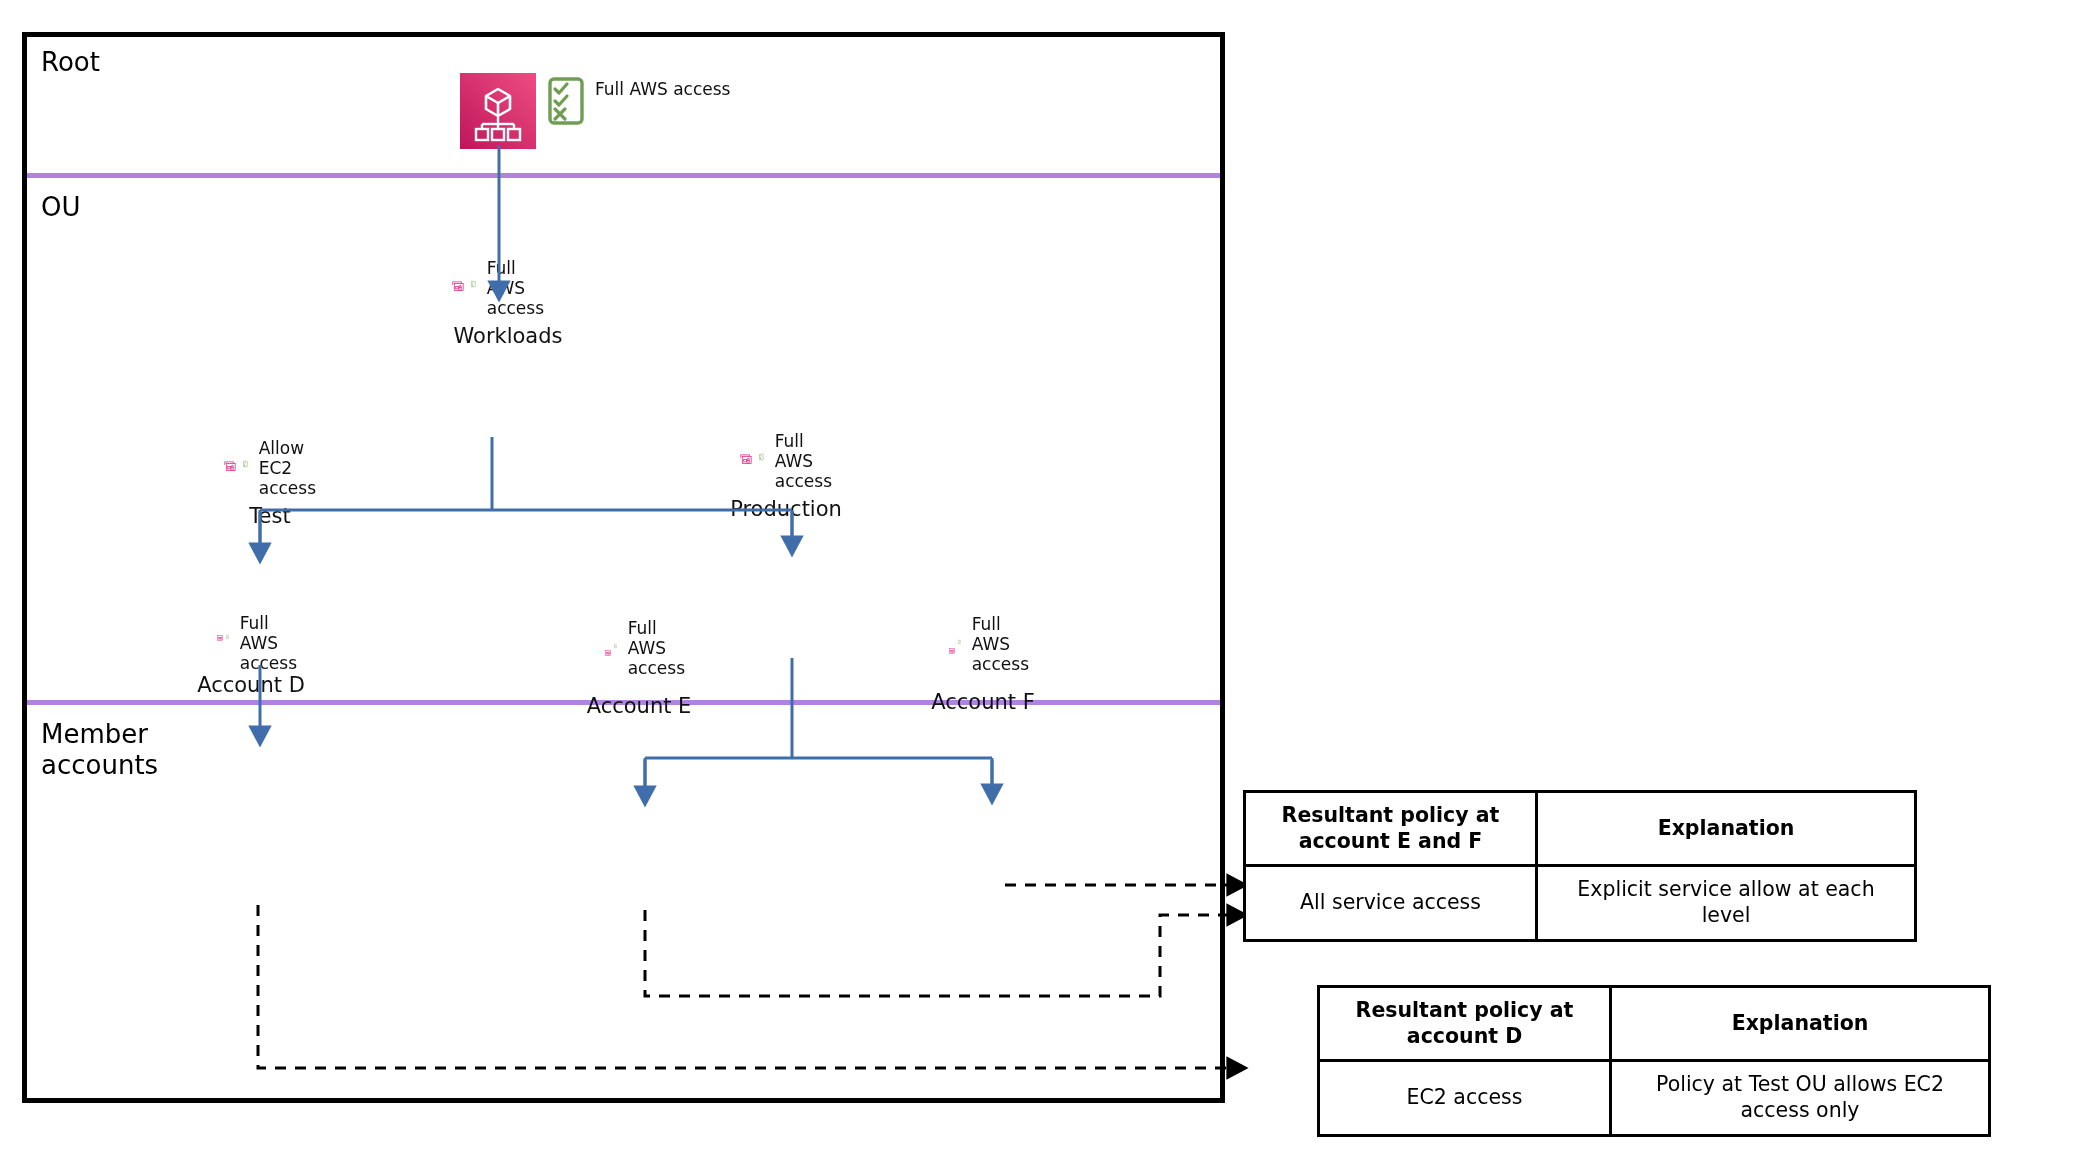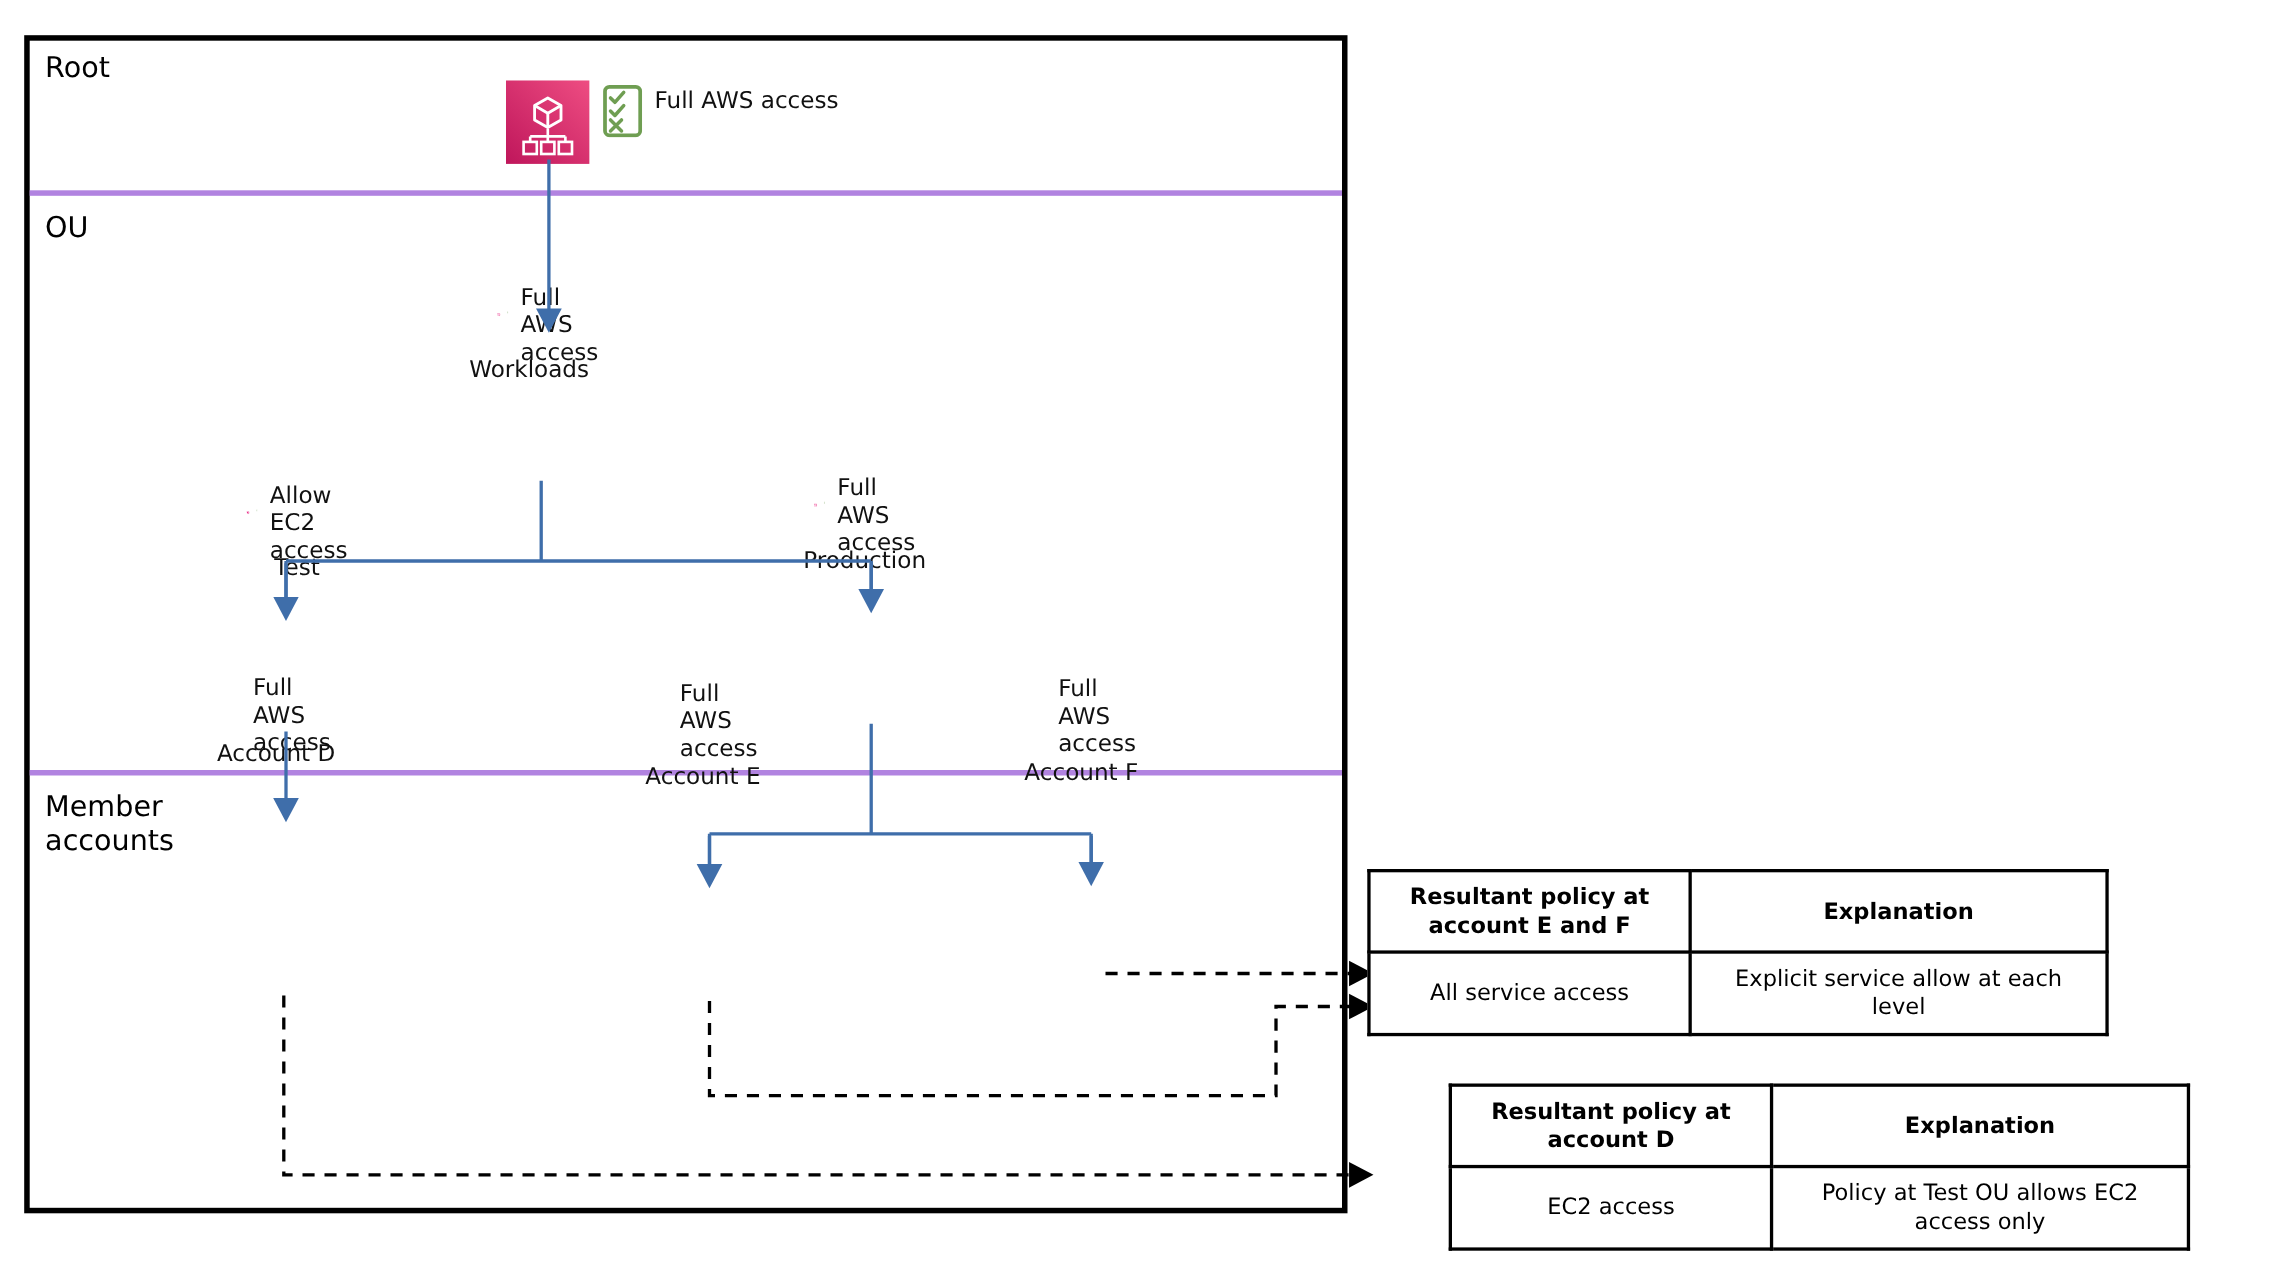--- a/index.html
+++ b/index.html
@@ -11,21 +11,21 @@
                  border:5px solid #000000;box-sizing:border-box;background:#fff;}
 
   .band-label{position:absolute;font-size:26px;color:#000000;line-height:1.18;white-space:pre-line;}
   .divider{position:absolute;height:5px;background:#b183e0;}
 
   
   .node{position:absolute;}
   .node-row{display:flex;align-items:flex-start;}
   .node-caption{position:absolute;left:50%;transform:translateX(-50%);
                 top:100%;margin-top:4px;font-size:21px;white-space:nowrap;color:#111;}
-  .policy-text{font-size:21px;color:#111;line-height:1.18;margin-left:11px;
+  .policy-text{font-size:17px;color:#111;line-height:1.18;margin-left:11px;
                margin-top:6px;white-space:pre-line;}
 
   
   #wires{position:absolute;left:0;top:0;width:2086px;height:1162px;pointer-events:none;}
 
   
   .rtable{position:absolute;border-collapse:collapse;background:#fff;
           border:3px solid #0ea5e9;}
   .rtable td{border:3px solid #000;text-align:center;vertical-align:middle;
              font-size:20.5px;color:#000;padding:10px 12px;line-height:1.25;}
@@ -99,21 +99,21 @@
       <svg width="32" height="44" viewBox="0 0 36 48" style="margin-left:6px;margin-top:10px;">
         <rect x="2" y="2" width="32" height="44" rx="4" ry="4" fill="#ffffff" stroke="#6f9e52" stroke-width="3.4"></rect>
         <g fill="none" stroke="#6f9e52" stroke-width="3.2" stroke-linecap="round" stroke-linejoin="round">
           <path d="M7 12 L11 16 L19 7"></path>
             <path d="M7 24 L11 28 L19 19"></path>
           <path d="M7 32 L17 42 M17 32 L7 42"></path>
         </g>
       </svg>
       <div class="policy-text">Full AWS access</div>
     </div>
-    <div class="node-caption" style="left:29px;text-align:right;">Workloads</div>
+    <div class="node-caption" style="left:56px;text-align:right;">Workloads</div>
   </div>
 
   <div class="node" style="left:197px;top:395px;width:92px;height:68px;">
     <div class="node-row">
       <svg width="92" height="68" viewBox="0 0 92 68">
         <g fill="none" stroke="#e7157b" stroke-width="5">
           <path d="M5 26 L5 5 L66 5 L66 14"></path>
           <rect x="16" y="16" width="62" height="49"></rect>
           <rect x="26" y="37" width="19" height="17"></rect>
           <path d="M58 26 L68 43 L48 43 Z"></path>

